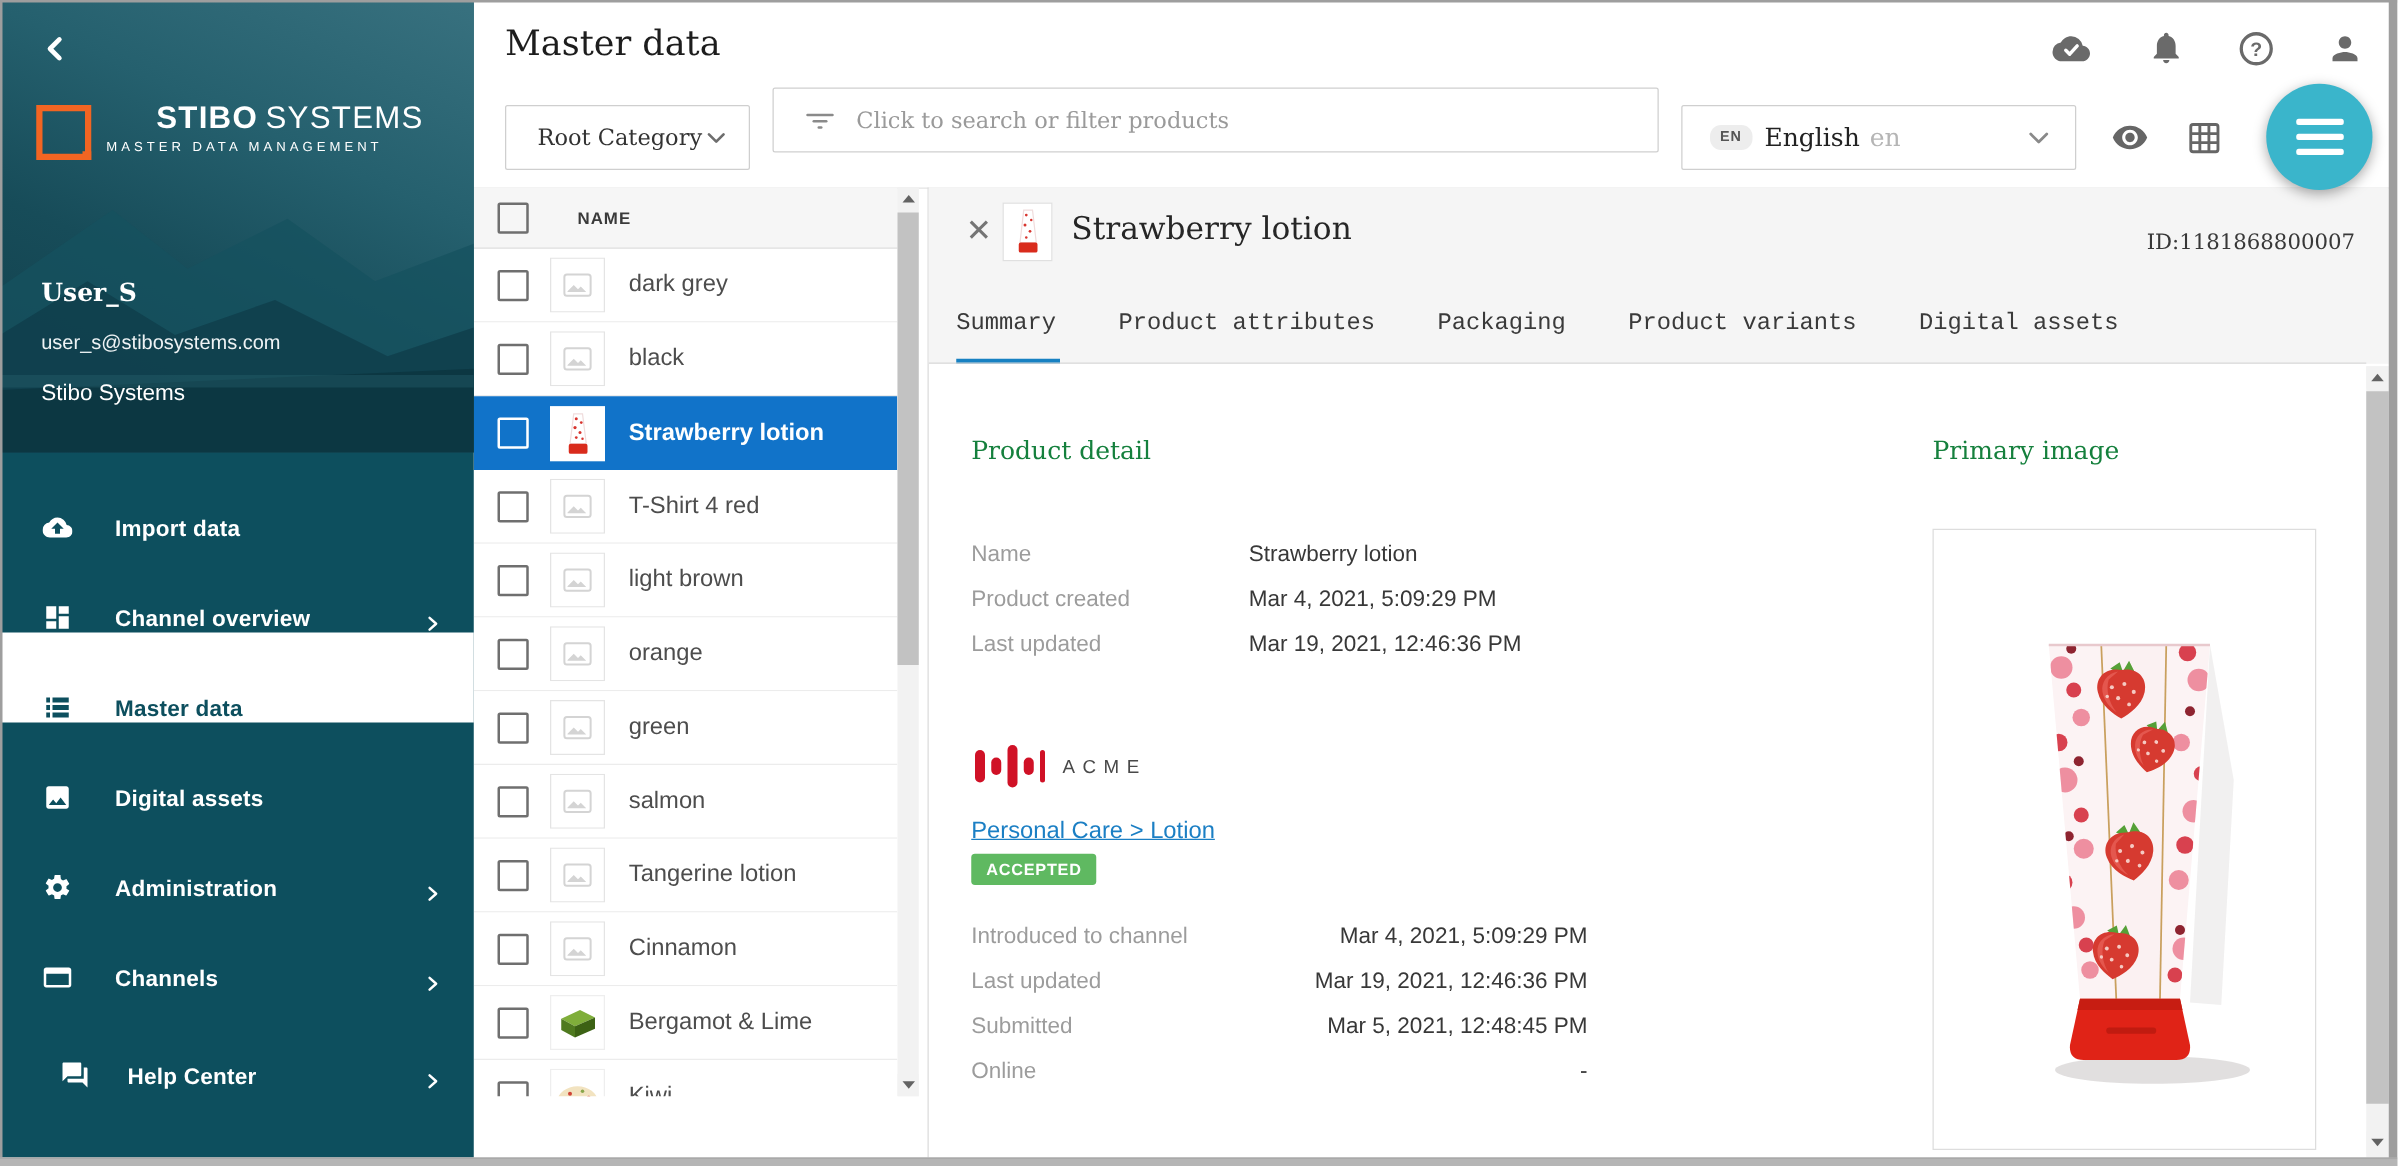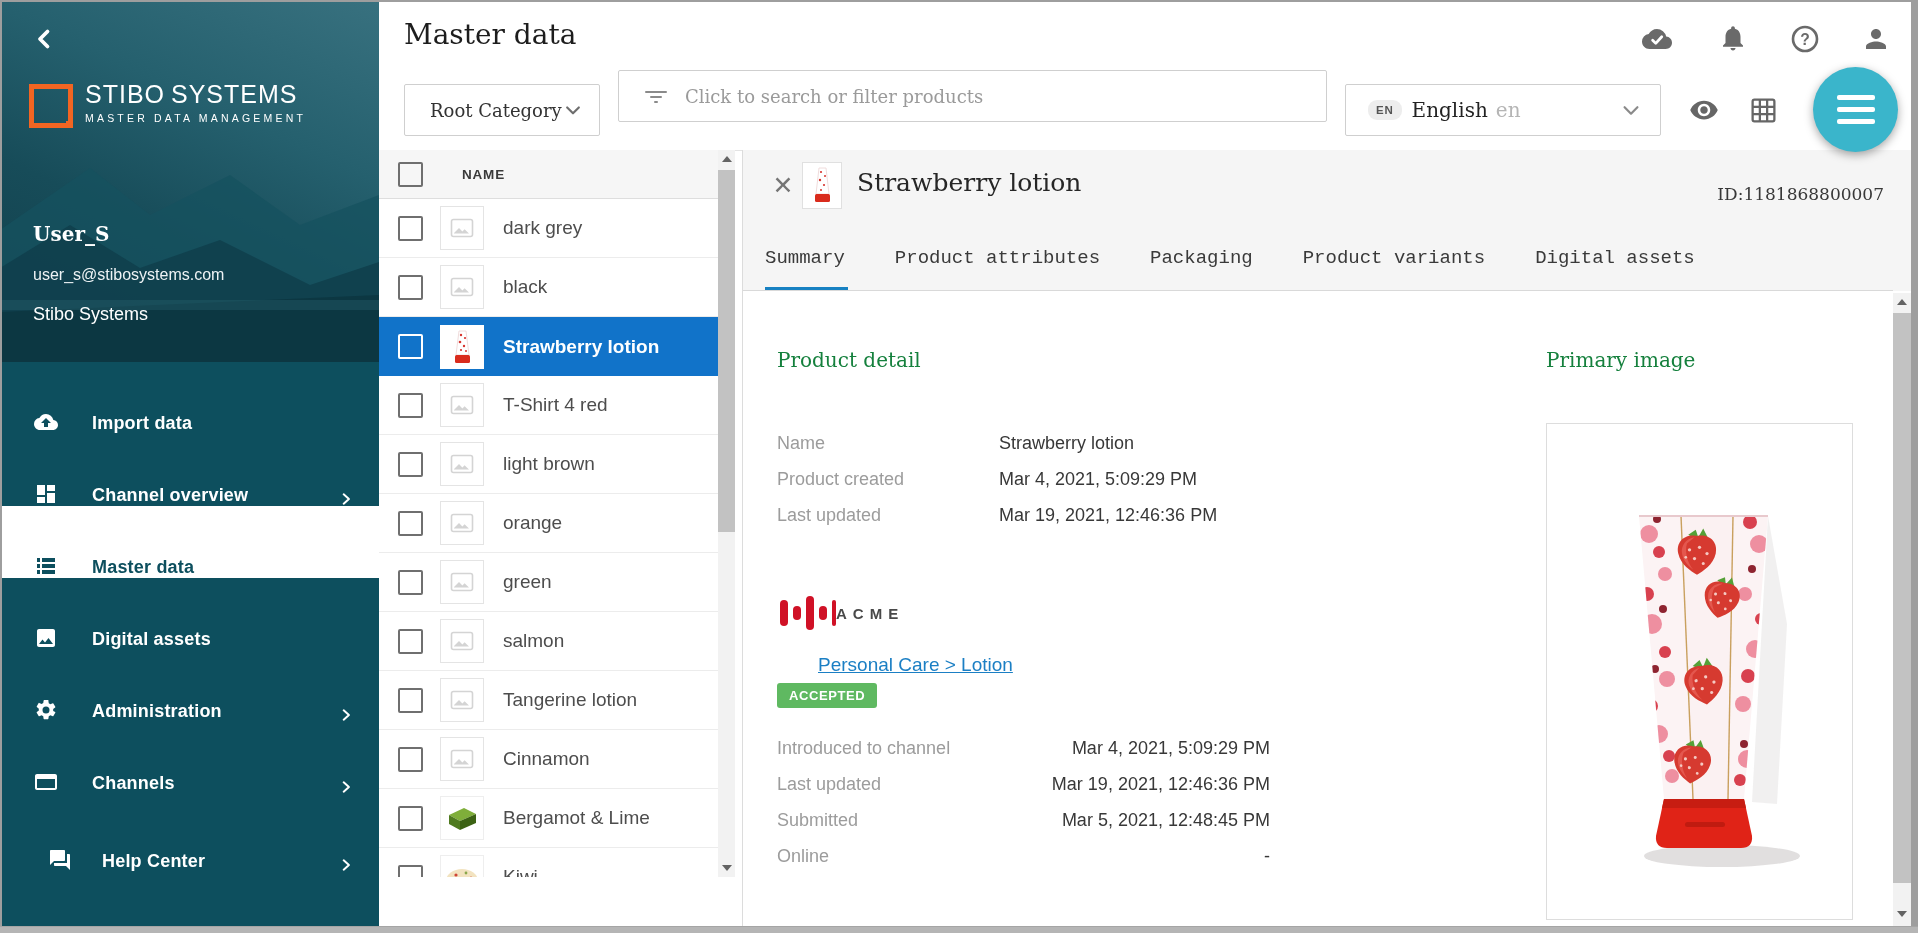--- a/index.html
+++ b/index.html
@@ -15,21 +15,21 @@
 
   
   #sidebar{left:0;top:0;width:379px;height:926px;background:var(--sidebar-teal,#0d4f5e);z-index:20;}
   #sidebar-photo{left:0;top:0;width:379px;height:362px;
      background:linear-gradient(205deg,#38717f 0%,#25606e 34%,#174c59 62%,#113e4a 100%);overflow:hidden;}
   .collapse-btn{left:30px;top:24px;width:30px;height:30px;cursor:pointer;}
   .logo-row{left:29px;top:82px;height:48px;display:flex;align-items:flex-start;}
   .logo-square{width:34px;height:34px;border:5px solid var(--logo-orange,#f26522);position:relative;margin-top:2px;}
   .logo-dot{position:absolute;right:-5px;bottom:-5px;width:7px;height:7px;background:var(--logo-orange,#f26522);}
   .brand-line{color:#fff;font-size:25px;letter-spacing:1px;line-height:25px;white-space:nowrap;}
-  .brand-bold{font-weight:normal;}
+  .brand-bold{font-weight:bold;margin-left:40px;}
   .brand-light{font-weight:300;margin-left:6px;margin-top:29px;}
   .tagline{color:#fff;font-size:10.5px;letter-spacing:3.2px;margin-top:5px;white-space:nowrap;}
   .user-name{left:33px;top:222px;color:#fff;font-size:20px;font-weight:bold;}
   .user-email{left:33px;top:266px;color:#eef3f5;font-size:16px;}
   .user-org{left:33px;top:304px;color:#fff;font-size:18px;}
   .nav-item{left:0;width:379px;height:72px;display:flex;align-items:flex-end;color:#fff;cursor:pointer;}
   .nav-item .nicon{margin-left:34px;width:24px;height:24px;flex:0 0 24px;}
   .nav-item .nlabel{margin-left:34px;font-size:18px;font-weight:bold;letter-spacing:.2px;}
   .nav-item .nchev{margin-left:auto;margin-right:26px;width:14px;height:14px;}
   .nav-item.active{background:#fff;color:var(--sidebar-teal,#0d4f5e);}
@@ -89,21 +89,21 @@
   #detail-id{left:1560px;top:184px;width:324px;text-align:right;font-size:17px;color:#383838;}
   #tabs{left:765px;top:247px;display:flex;gap:50px;font-family:Liberation Mono, monospace;}
   .tab{font-size:19px;color:#3a3a3a;cursor:pointer;white-space:nowrap;}
   #tab-underline{left:765px;top:287px;width:83px;height:4px;background:var(--tab-blue,#1781c2);}
   #tab-divider{left:743px;top:290px;width:1150px;height:1px;background:#d9d9d9;}
 
   .h-serif{font-size:20px;color:#15803d;}
   .frow{position:absolute;display:flex;font-size:18px;}
   .frow .flabel{color:#9c9c9c;}
   .frow .fvalue{color:#383838;}
-  #acme-link{left:777px;top:654px;font-size:19px;color:var(--link-blue,#1b7fc4);text-decoration:underline;cursor:pointer;margin-left:41px;}
+  #acme-link{left:777px;top:654px;font-size:19px;color:var(--link-blue,#1b7fc4);text-decoration:underline;cursor:pointer;}
   #status-badge{left:777px;top:683px;background:var(--badge-green,#5fb961);color:#fff;font-size:13px;font-weight:bold;
       letter-spacing:.6px;padding:5px 12px;border-radius:3px;}
   #primary-box{left:1546px;top:423px;width:307px;height:497px;border:1px solid #ddd;background:#fff;box-sizing:border-box;}
 
   a{color:inherit;}
 </style>
 </head>
 <body>
 
 <div id="app">
@@ -463,21 +463,21 @@
   <div class="abs flex" style="left:778px;top:588px;height:50px">
     <svg width="58" height="50" viewBox="0 0 58 50">
       <g fill="#d01126">
           <rect x="2" y="12" width="8" height="26" rx="4"></rect>
           <rect x="15" y="18" width="8" height="14" rx="4"></rect>
           <rect x="28" y="8" width="8" height="34" rx="4"></rect>
           <rect x="41" y="18" width="8" height="14" rx="4"></rect>
           <rect x="54" y="12" width="4" height="26" rx="2"></rect>
         </g>
     </svg>
-    <span style="margin-left:0;font-size:15px;font-weight:bold;letter-spacing:6px;color:#494949">ACME</span>
+    <span style="margin-left:14px;font-size:15px;font-weight:normal;letter-spacing:6px;color:#494949">ACME</span>
   </div>
 
   <a class="abs" id="acme-link">Personal Care &gt; Lotion</a>
   <div class="abs" id="status-badge">ACCEPTED</div>
 
   <div class="frow" style="left:777px;top:738px;width:493px;justify-content:space-between">
     <span class="flabel">Introduced to channel</span>
     <span class="fvalue">Mar 4, 2021, 5:09:29 PM</span>
   </div>
   <div class="frow" style="left:777px;top:774px;width:493px;justify-content:space-between">

